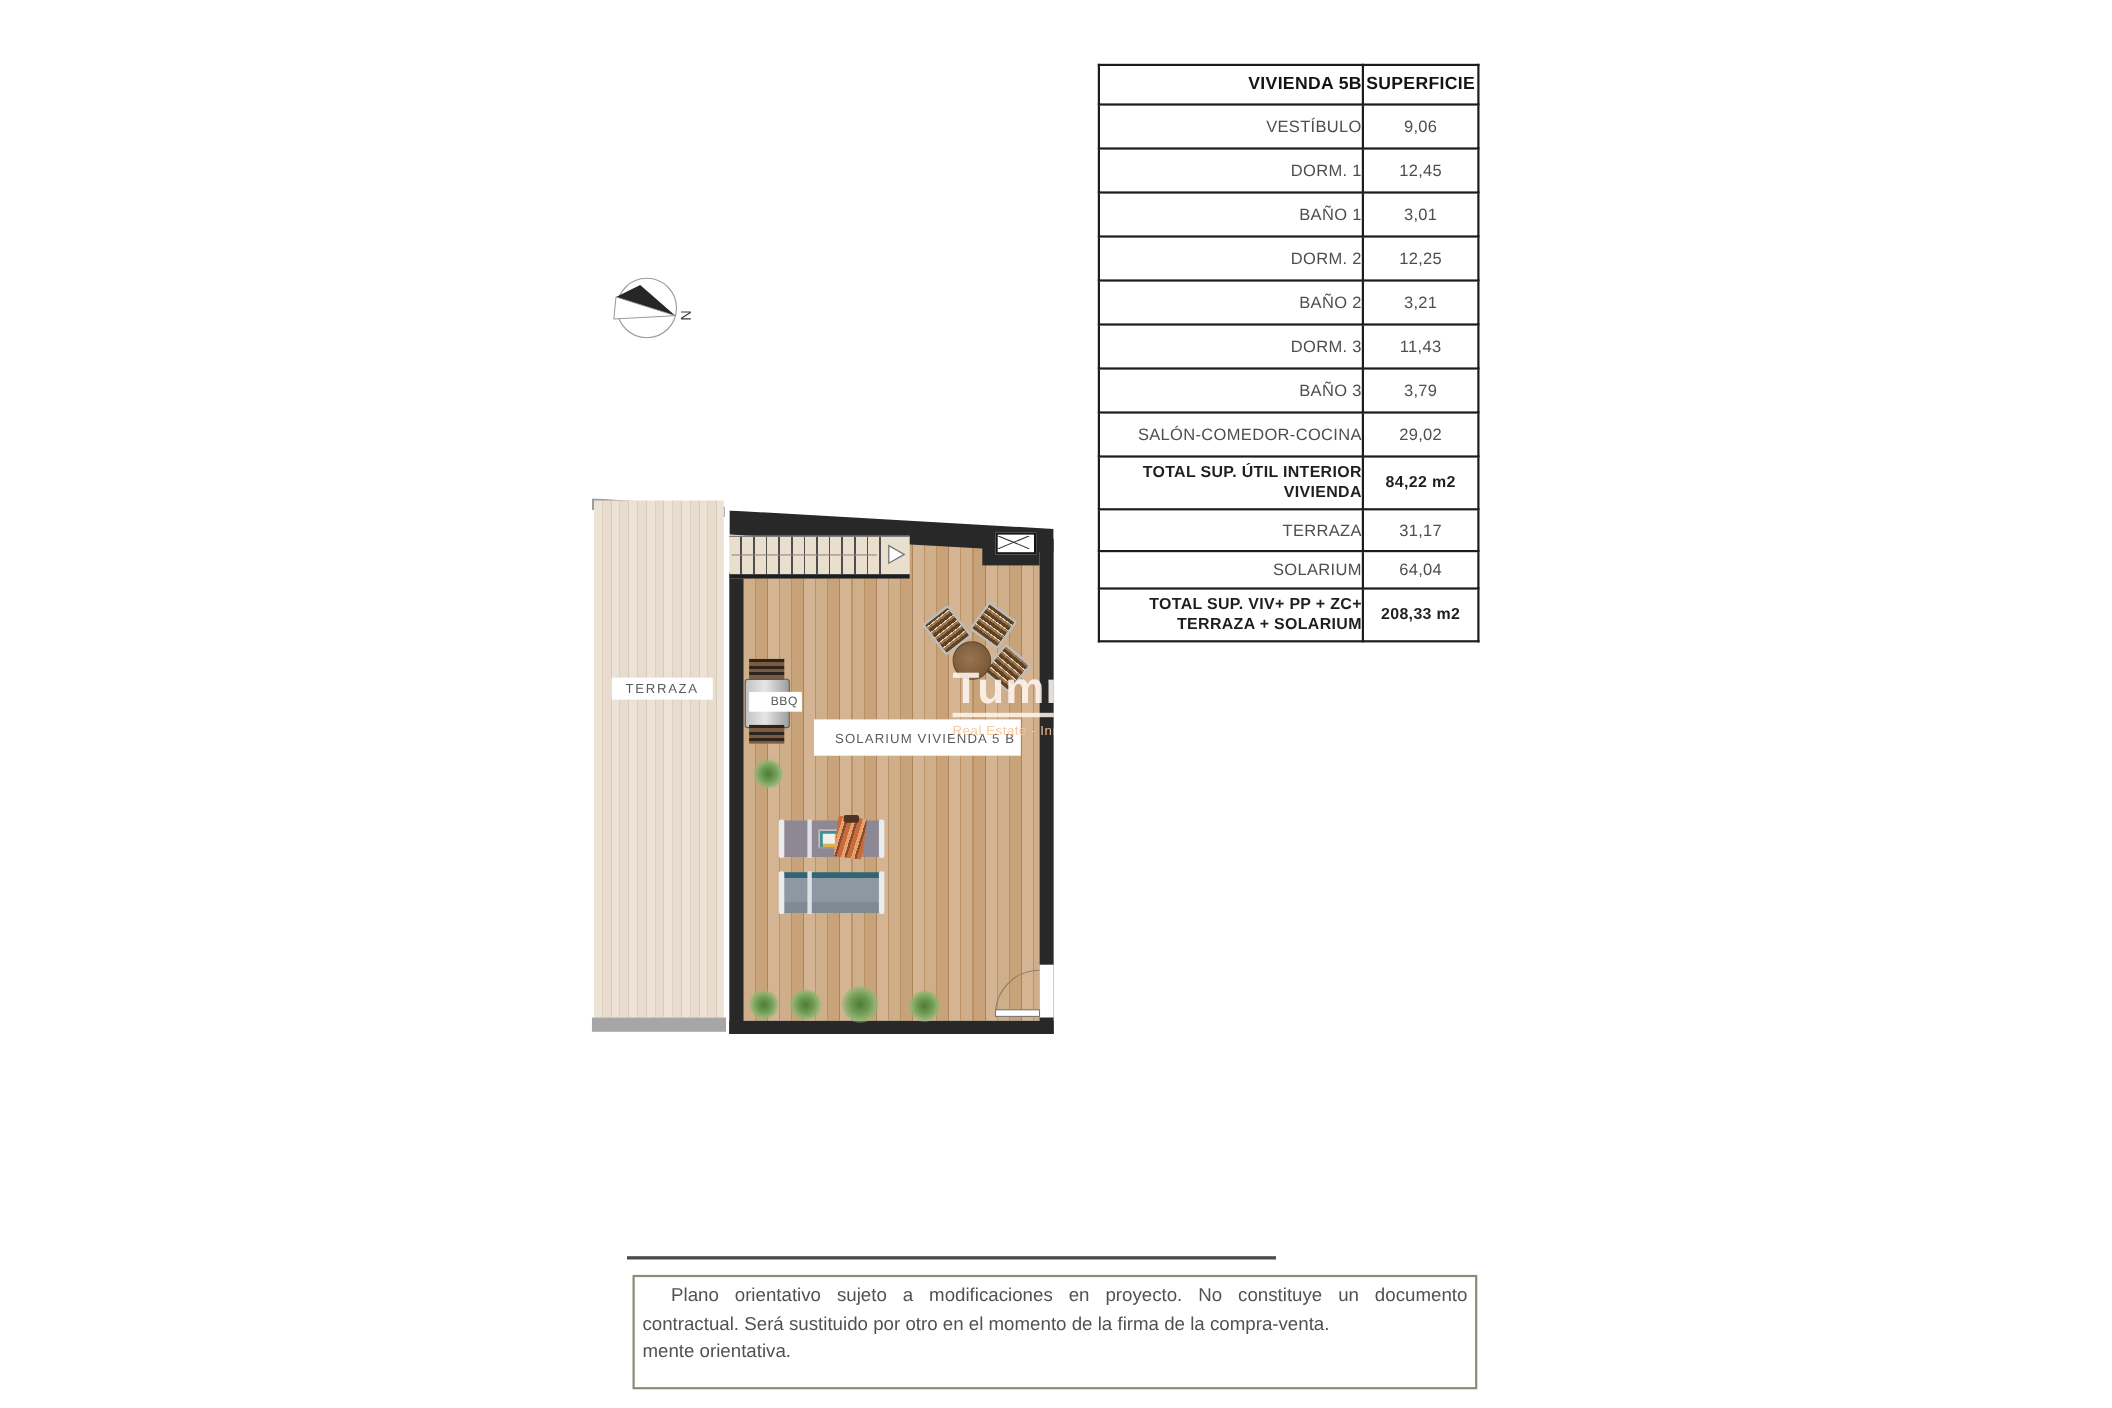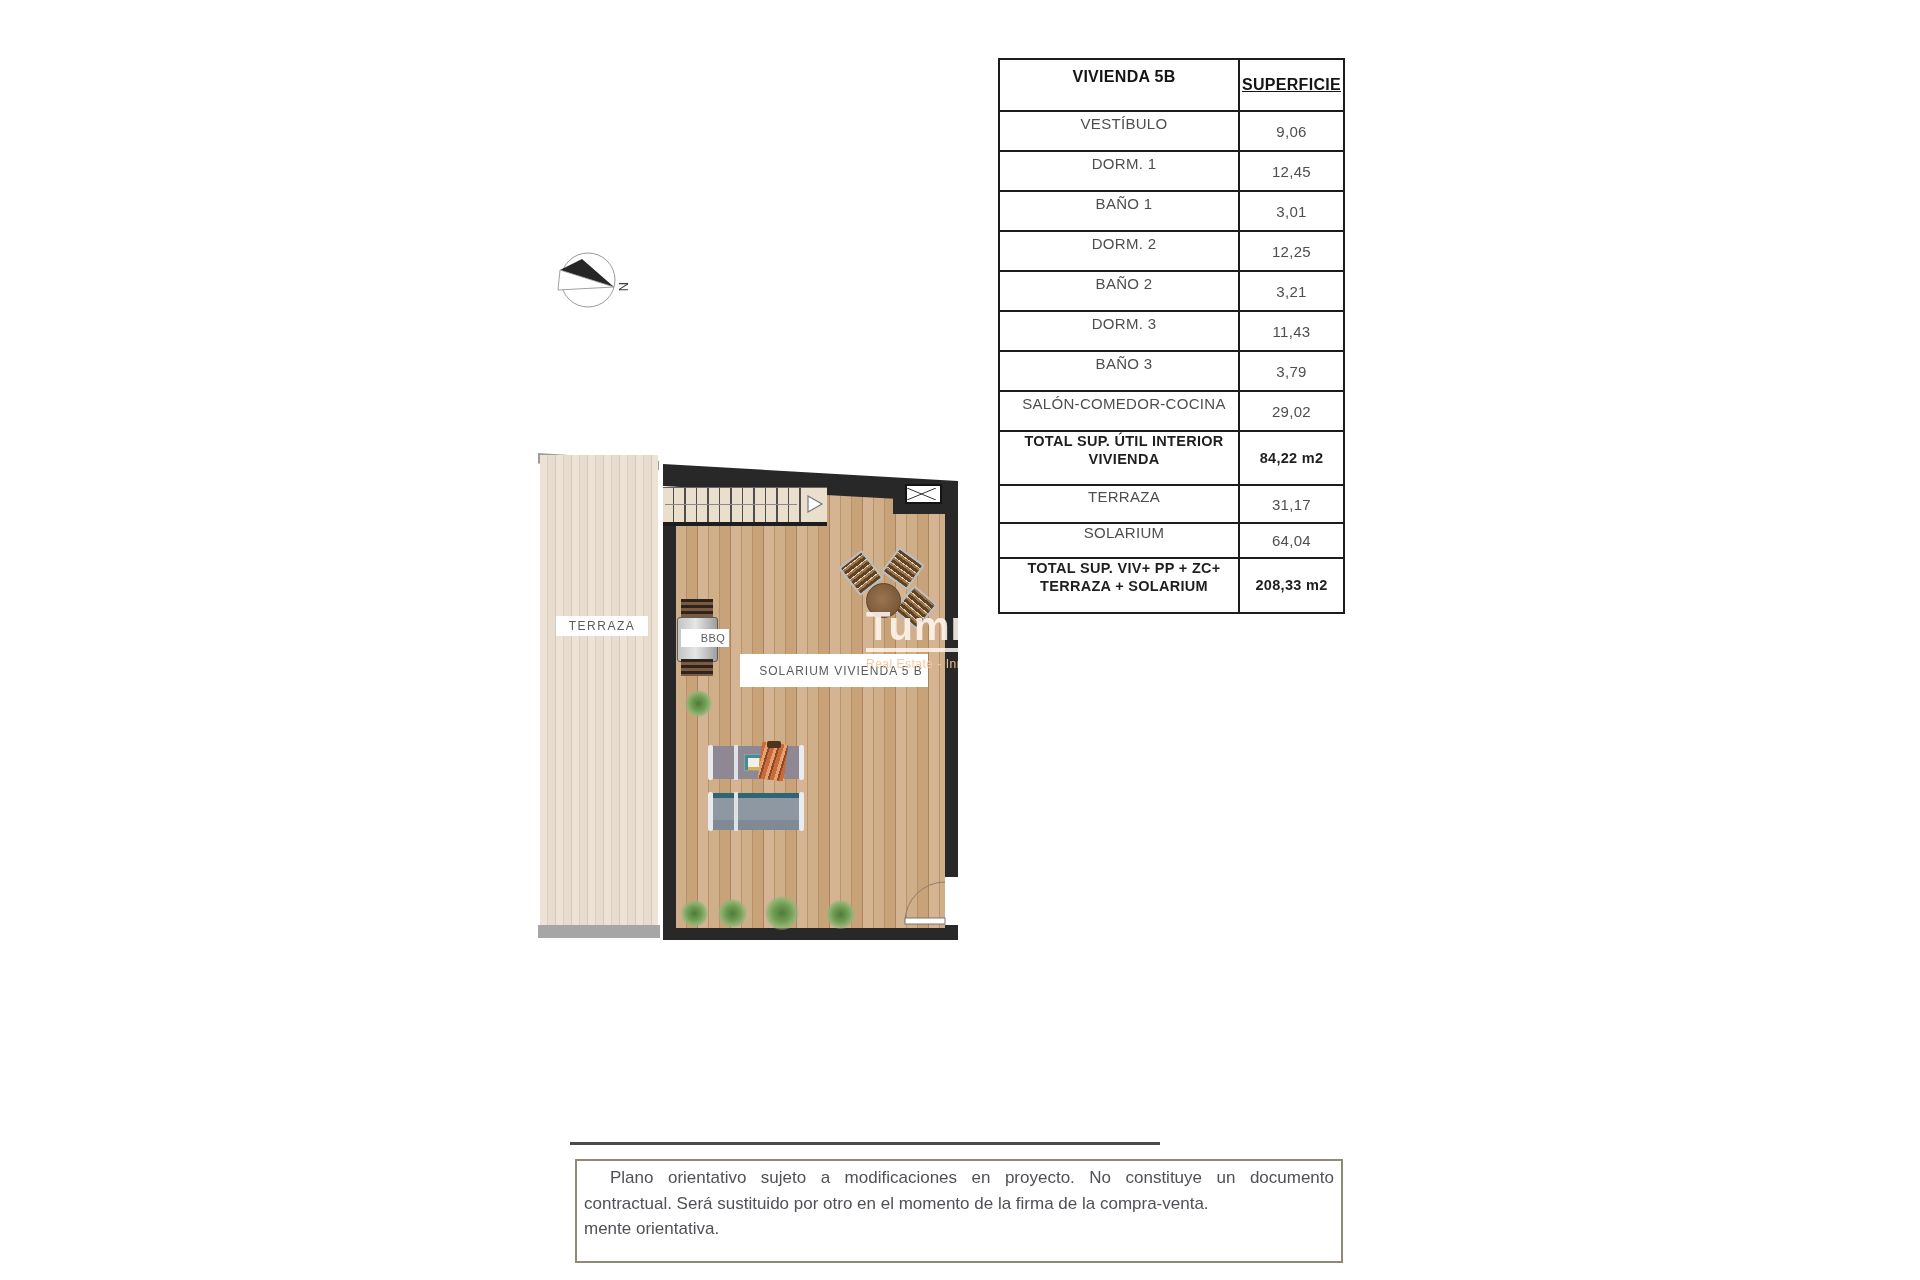--- a/index.html
+++ b/index.html
@@ -1,24 +1,24 @@
 <!DOCTYPE html>
 <html><head>
 <meta charset="utf-8">
 <style>
   html,body{margin:0;padding:0;background:#ffffff;}
   body{width:1920px;height:1280px;position:relative;font-family:"Liberation Sans",sans-serif;overflow:hidden;}
 
   
   .surface-table{position:absolute;left:998px;top:58px;width:345px;border-collapse:collapse;table-layout:fixed;background:#fff;}
-  .surface-table td,.surface-table th{border:2px solid #1c1c1c;padding:0 0 16px 10px;text-align:center;vertical-align:middle;
+  .surface-table td,.surface-table th{border:2px solid #1c1c1c;padding:0 0 0 10px;text-align:right;vertical-align:middle;
     font-size:15px;color:#4d4e50;letter-spacing:.3px;}
   .surface-table .val{text-align:center;padding:0;}
   .surface-table th{font-weight:bold;color:#141414;font-size:16px;height:34px;}
-  .surface-table th.val{text-align:center;text-decoration:underline;}
+  .surface-table th.val{text-align:center;}
   .surface-table tr.r{height:40px;}
   .surface-table tr.total{height:48px;}
   .surface-table tr.total td{font-weight:bold;color:#1f1f1f;font-size:14.5px;line-height:1.25;}
   .surface-table tr.short{height:34px;border-radius:11px;}
   .surface-table tr.mid{height:38px;}
   .col-label{width:240px;}.col-val{width:105px;}
 
   
   .plan{position:absolute;left:538px;top:450px;width:420px;height:495px;overflow:hidden;}
   .terraza-floor{position:absolute;left:2px;top:5px;width:118px;height:470px;

